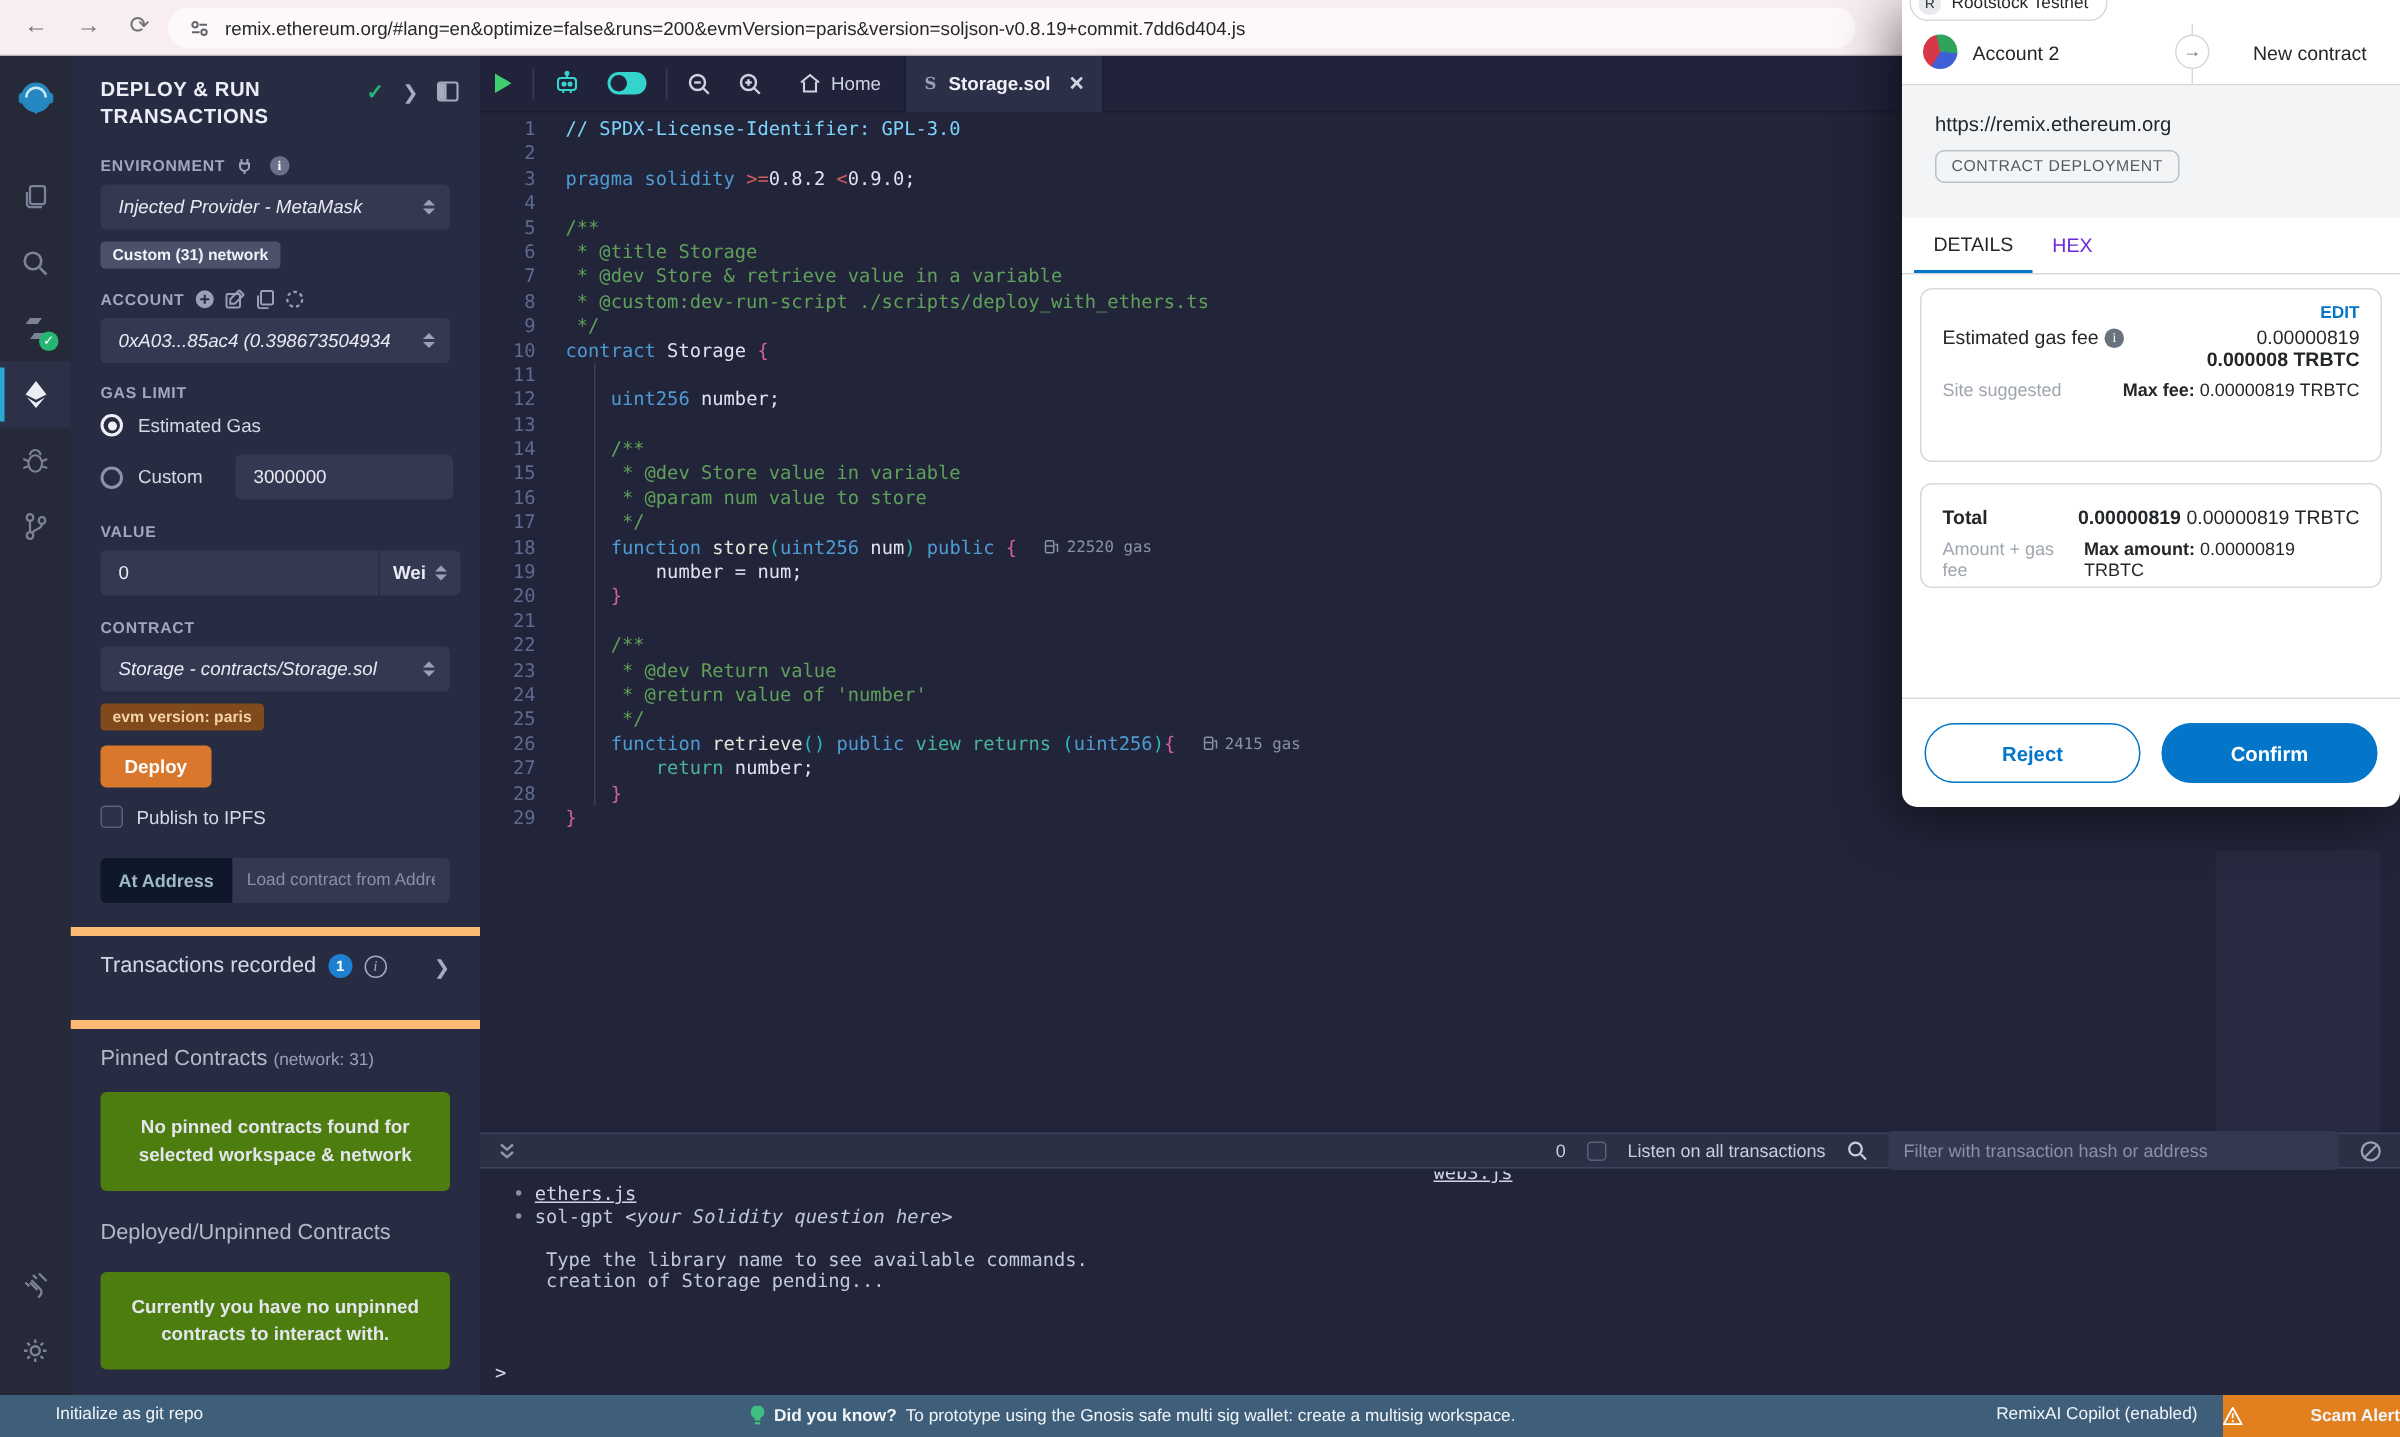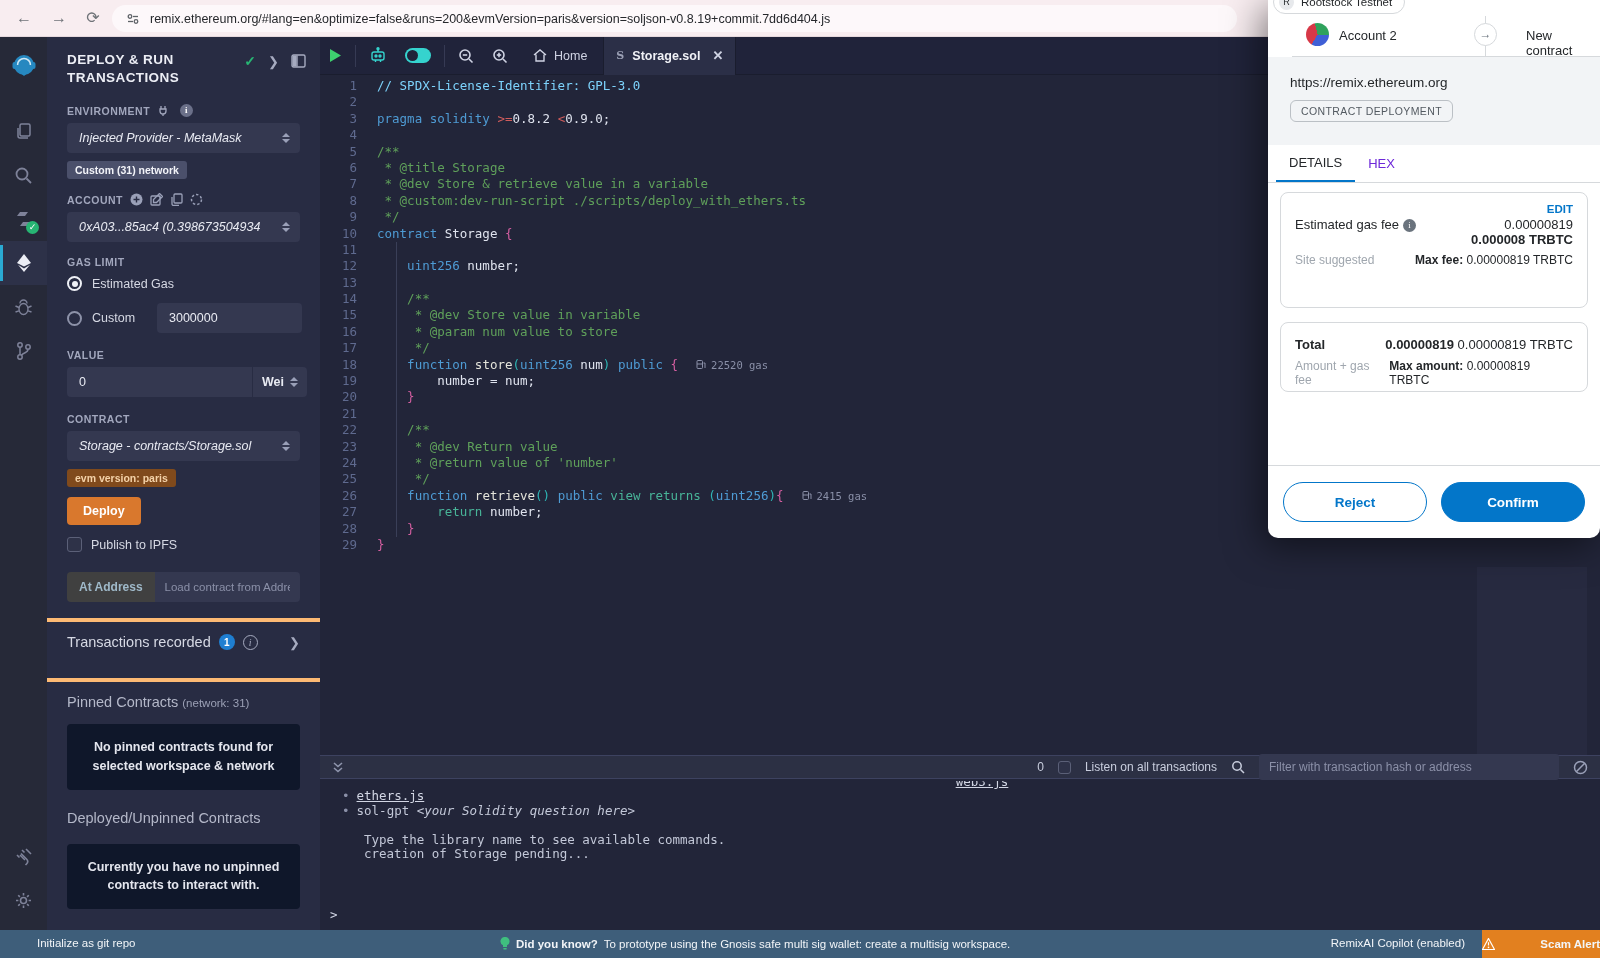--- a/index.html
+++ b/index.html
@@ -41,32 +41,32 @@
   .radio.on::after { content:""; position:absolute; left:2.5px; top:2.5px; width:6px; height:6px; border-radius:50%; background:#eef0f6; }
   .gas-input { width:145px; height:30px; background:#343850; border:none; border-radius:4px; color:#e8eaf2; font-size:12.5px; padding:0 12px; font-family:"Liberation Sans",sans-serif; }
   .value-row { display:flex; margin:0 20px; gap:1px; }
   .value-input { flex:1; height:30px; background:#343850; border:none; border-radius:4px 0 0 4px; color:#e8eaf2; font-size:12.5px; padding:0 12px; font-family:"Liberation Sans",sans-serif; }
   .unit-box { width:76px; height:30px; background:#343850; border-radius:0 4px 4px 0; display:flex; align-items:center; justify-content:flex-end; padding:0 9px; font-size:12.5px; color:#e8eaf2; font-weight:bold; }
   .evm-badge { display:inline-block; margin:8px 0 0 20px; background:#804a1c; color:#f4d2a8; font-size:10.5px; font-weight:bold; padding:3px 8px; border-radius:3px; }
   .deploy-btn { display:block; margin:10px 0 0 20px; background:#d9782d; color:#fff; font-size:12.5px; font-weight:bold; border:none; border-radius:4px; padding:7px 16px; font-family:"Liberation Sans",sans-serif; }
   .pub-row { display:flex; align-items:center; gap:9px; margin:12px 0 0 20px; font-size:12.5px; color:#d6d9e4; }
   .checkbox { width:15px; height:15px; border:1px solid #5b6078; border-radius:3px; background:#2e3248; }
   .ataddr-row { display:flex; margin:20px 20px 0 20px; }
-  .ataddr-btn { background:#404040; color:#9fb9c9; font-size:12px; font-weight:bold; border:none; border-radius:4px 0 0 4px; padding:0 12px; height:30px; font-family:"Liberation Sans",sans-serif; }
+  .ataddr-btn { background:#0f172a; color:#9fb9c9; font-size:12px; font-weight:bold; border:none; border-radius:4px 0 0 4px; padding:0 12px; height:30px; font-family:"Liberation Sans",sans-serif; }
   .ataddr-input { flex:1; min-width:0; height:30px; background:#343850; border:none; border-radius:0 4px 4px 0; color:#e8eaf2; font-size:11.5px; padding:0 10px; font-family:"Liberation Sans",sans-serif; }
   .ataddr-input::placeholder { color:#8b90a8; }
   .gas-input::placeholder, .filter-input::placeholder { color:#8b90a8; }
-  .panel-sec { border-top:4px solid #fdba74; margin-top:16px; padding:12px 14px 12px 20px; }
+  .panel-sec { border-top:6px solid #fdba74; margin-top:16px; padding:12px 14px 12px 20px; }
   .txrec-row { display:flex; align-items:center; gap:8px; font-size:14.5px; color:#d6d9e4; }
   .count-badge { background:#1f7fd1; color:#fff; font-size:10px; font-weight:bold; min-width:16px; height:16px; border-radius:8px; display:inline-flex; align-items:center; justify-content:center; padding:0 4px; }
   .info-ring { width:15px; height:15px; border:1px solid #a6abc0; border-radius:50%; color:#a6abc0; font-size:10px; line-height:13px; text-align:center; font-style:italic; font-family:"Liberation Serif",serif; }
   .txrec-chev { margin-left:auto; margin-right:6px; color:#a6abc0; font-size:13px; }
   .sec-title { font-size:14.5px; color:#b4b8c9; }
   .sec-title small { font-size:11.5px; color:#9ba0b5; }
-  .empty-card { background:#0f172a; border-radius:4px; margin:14px 6px 4px 0; padding:14px 18px; text-align:center; font-size:12.5px; font-weight:bold; color:#e4e6ee; line-height:1.5; }
+  .empty-card { background:#4d7c0f; border-radius:4px; margin:14px 6px 4px 0; padding:14px 18px; text-align:center; font-size:12.5px; font-weight:bold; color:#e4e6ee; line-height:1.5; }
 
   
   .editor-col { position:absolute; left:320px; top:37px; right:0; bottom:28px; background:#222539; z-index:1; }
   .ed-toolbar { height:38px; background:#20233a; border-bottom:1px solid #1a1d2e; display:flex; align-items:center; }
   .tb-ic { display:flex; align-items:center; justify-content:center; height:38px; padding:0 9px; color:#cfd3e3; }
   .tb-sep { width:1px; height:22px; background:#363a54; margin:0 4px; }
   .toggle-pill { width:26px; height:15px; border-radius:8px; background:#35d3ce; position:relative; }
   .toggle-pill::after { content:""; position:absolute; left:2px; top:2px; width:11px; height:11px; border-radius:50%; background:#20233a; }
   .home-tab { display:flex; align-items:center; gap:7px; padding:0 16px; height:38px; color:#cfd3e3; font-size:12.5px; }
   .file-tab { display:flex; align-items:center; gap:8px; padding:0 12px; height:38px; background:#2b2f47; color:#f0f1f6; font-size:12.5px; font-weight:bold; border-right:1px solid #1a1d2e; border-left:1px solid #1a1d2e; }
@@ -103,21 +103,21 @@
   .sb-left { position:absolute; left:37px; top:7px; }
   .sb-tip { position:absolute; left:500px; top:7px; display:flex; gap:6px; align-items:center; }
   .sb-tip b { font-weight:bold; }
   .sb-copilot { position:absolute; right:135px; top:7px; }
   .scam { position:absolute; right:0; top:0; bottom:0; width:118px; background:#e2801f; display:flex; align-items:center; justify-content:space-between; gap:6px; font-weight:bold; }
 
   
   .mm { position:absolute; left:1268px; top:0; width:332px; height:538px; background:#fff; z-index:50; border-radius:0 0 10px 10px; box-shadow:-6px 8px 36px rgba(0,0,0,.5); color:#24272a; }
   .mm-pill { position:absolute; left:5px; top:-10px; height:24px; border:1px solid #d6d9dc; border-radius:13px; background:#fff; display:flex; align-items:center; gap:7px; padding:0 12px 0 5px; font-size:11.5px; color:#24272a; }
   .mm-pill .r { width:15px; height:15px; border-radius:50%; background:#e7e9ec; font-size:9px; line-height:15px; text-align:center; color:#24272a; }
-  .mm-acctrow { position:absolute; left:0; right:0; top:14px; height:43px; border-bottom:1px solid #d6d9dc;margin-left:24px; }
+  .mm-acctrow { position:absolute; left:0; right:0; top:14px; height:43px; border-bottom:1px solid #d6d9dc; }
   .mm-vline { position:absolute; left:193px; top:2px; bottom:0; width:1px; background:#d6d9dc; }
   .mm-avatar { position:absolute; left:14px; top:9px; width:23px; height:23px; border-radius:50%; background:conic-gradient(from 210deg,#d73847 0 38%,#2fa25c 38% 68%,#3f5fd6 68% 100%); }
   .mm-acct { position:absolute; left:47px; top:14px; font-size:13px; }
   .mm-arrowc { position:absolute; left:182px; top:9px; width:23px; height:23px; border:1px solid #d6d9dc; border-radius:50%; background:#fff; color:#6a737d; font-size:12px; line-height:21px; text-align:center; }
   .mm-newc { position:absolute; left:234px; top:14px; font-size:13px; }
   .mm-origin { position:absolute; left:0; right:0; top:57px; height:88px; background:#f2f4f6; padding:18px 16px 0 22px; }
   .mm-origin .url { font-size:13.5px; color:#24272a; }
   .mm-txpill { display:inline-block; margin-top:10px; border:1px solid #bbc0c5; border-radius:6px; padding:4px 10px; font-size:10.5px; color:#535a61; letter-spacing:.4px; }
   .mm-tabs { position:absolute; left:0; right:0; top:145px; height:38px; border-bottom:1px solid #d6d9dc; display:flex; padding-left:8px; }
   .mm-tab { padding:0 13px; font-size:13px; color:#6d28d9; display:flex; align-items:center; }

